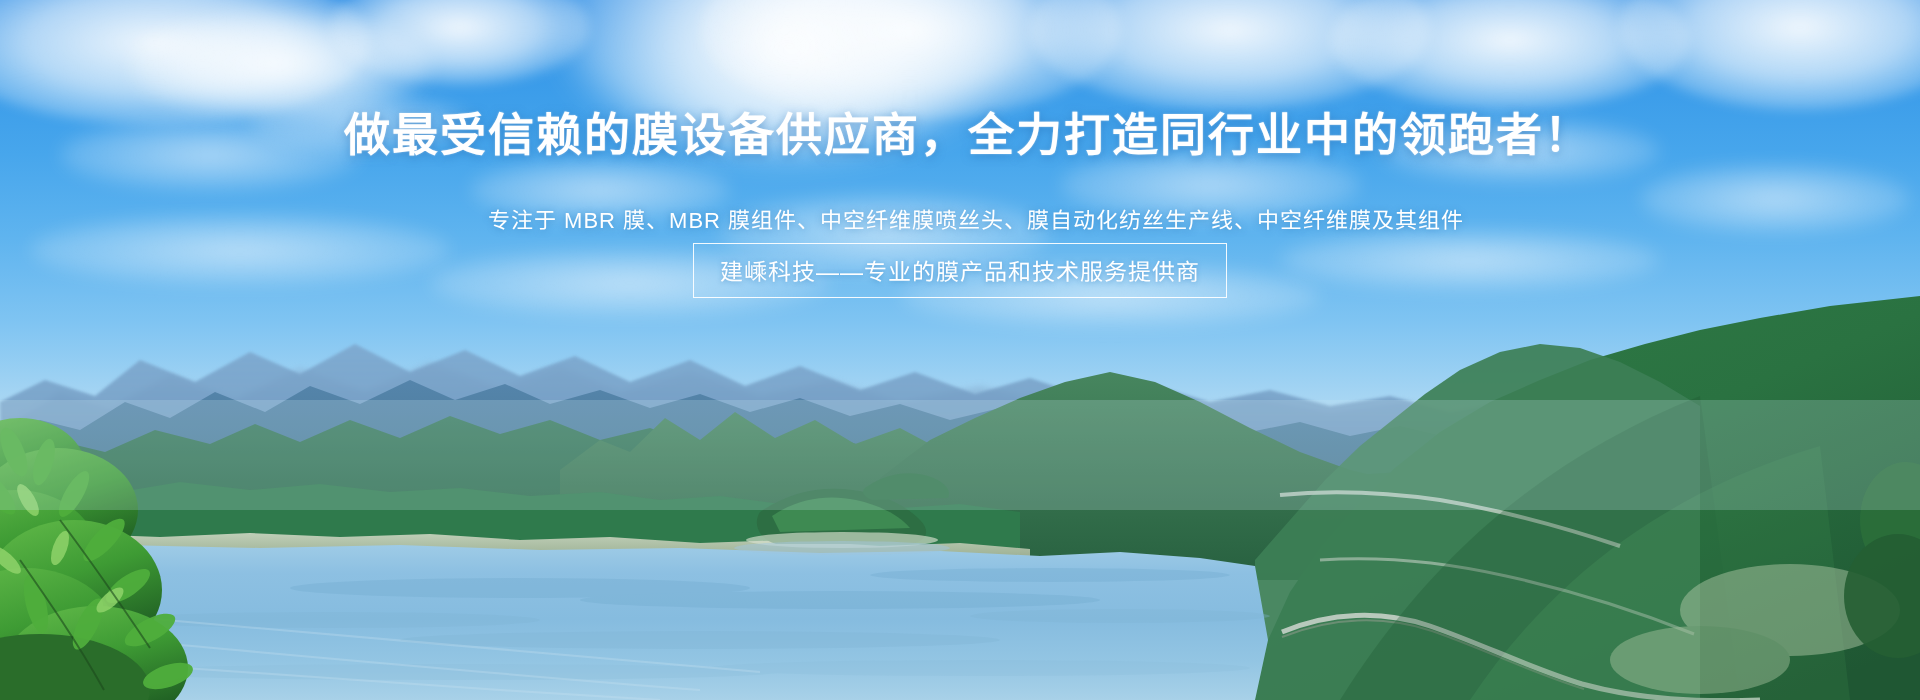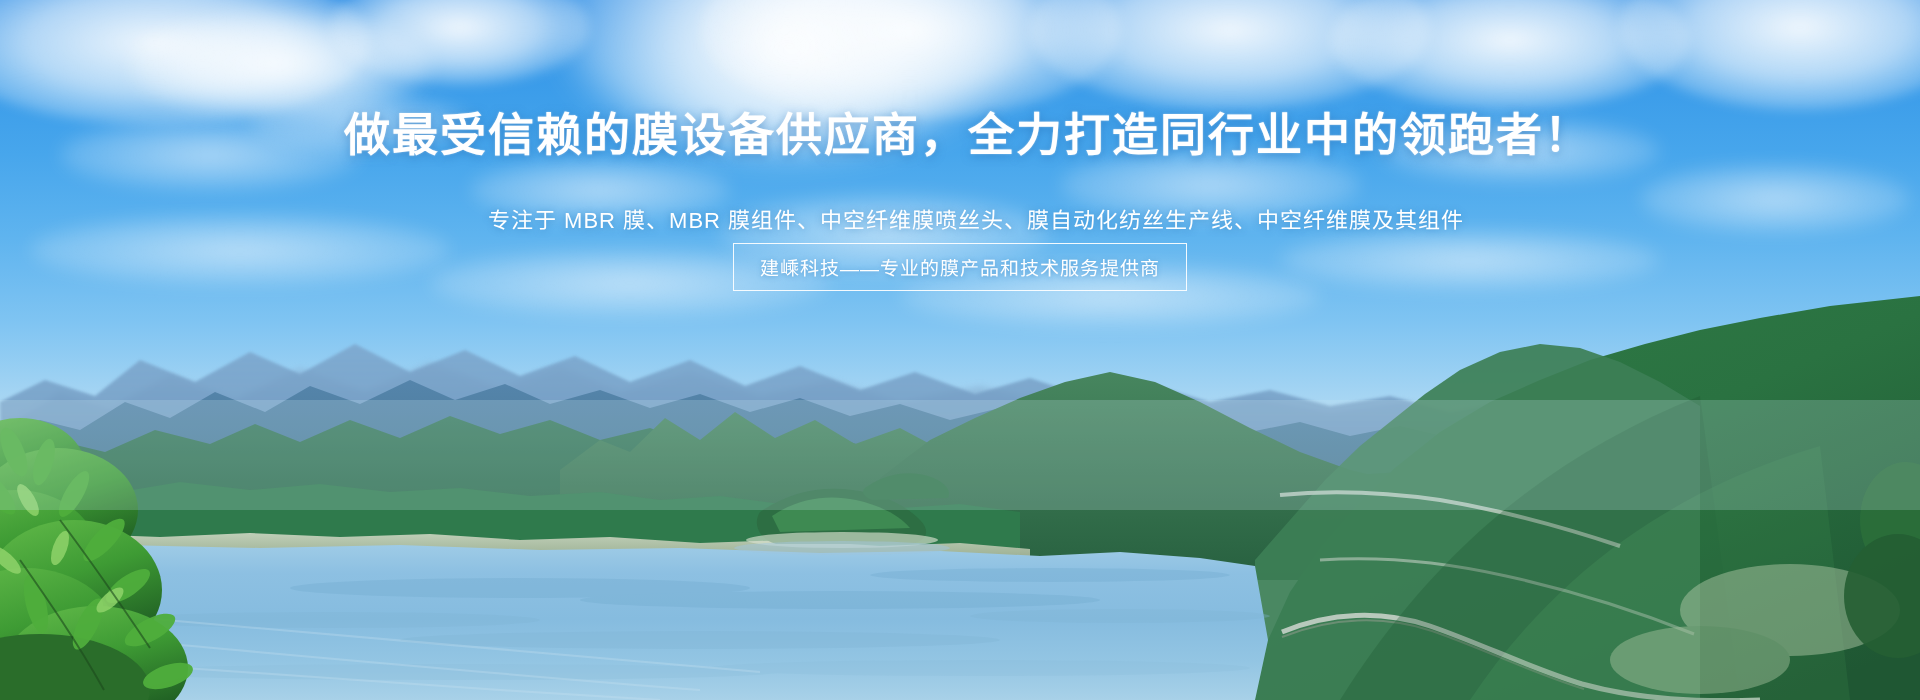--- a/index.html
+++ b/index.html
@@ -74,21 +74,21 @@
     text-shadow:0 1px 6px rgba(40,115,180,.5);
     white-space:nowrap;
   }
   .tagwrap{
     position:absolute;top:243px;left:0;width:100%;
     display:flex;justify-content:center;
   }
   .tagbox{
     border:1px solid rgba(255,255,255,.92);
     padding:9px 26px 10px;
-    font-size:19px;
+    font-size:23px;
     letter-spacing:1px;
     color:#ffffff;
     background:rgba(255,255,255,.03);
     text-shadow:0 1px 5px rgba(40,115,180,.45);
     white-space:nowrap;
   }
 </style>
 </head>
 <body>
 

